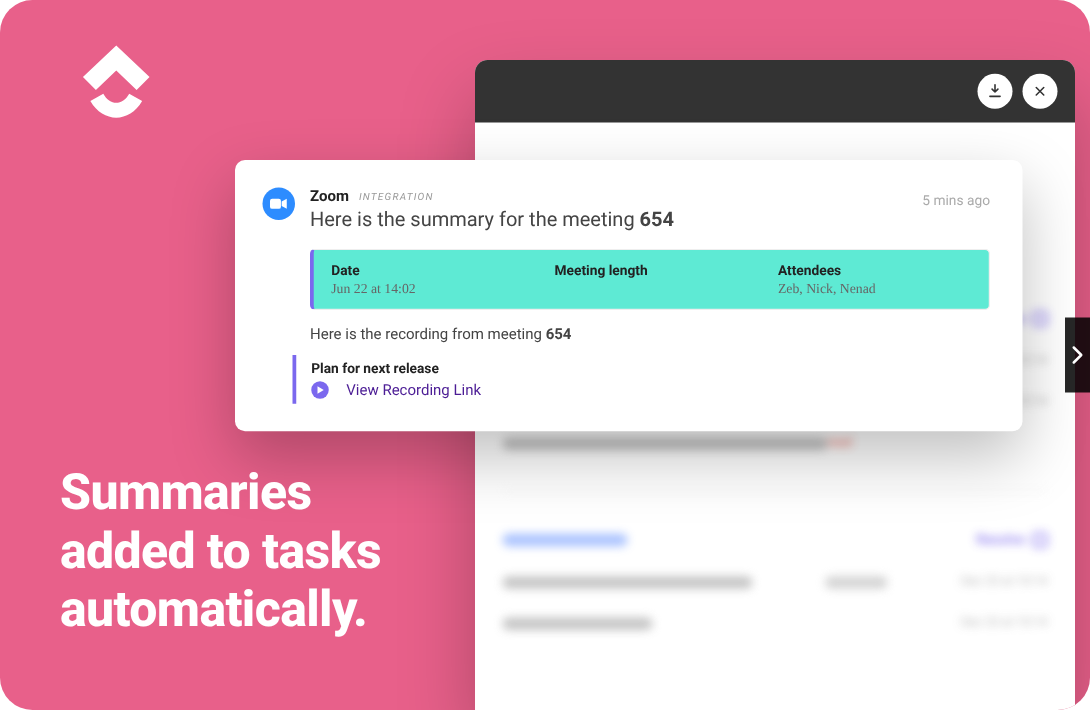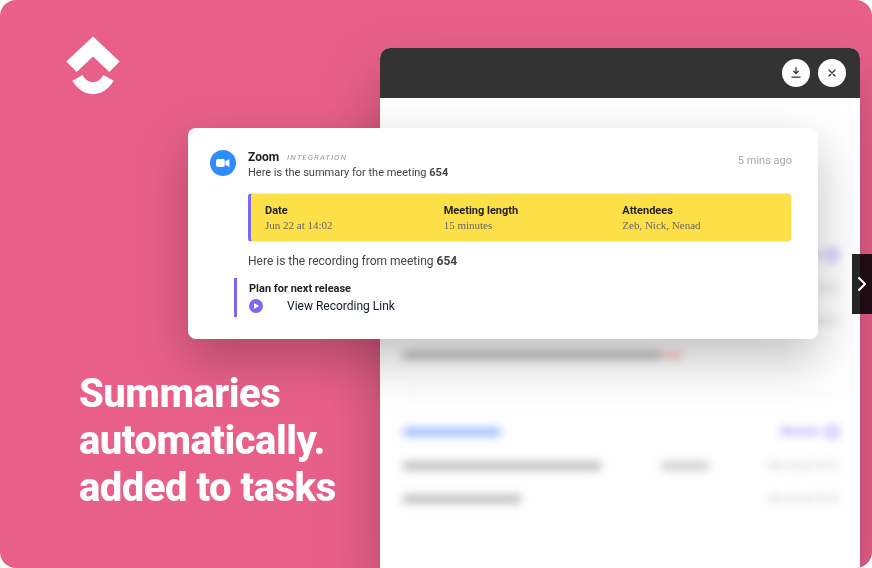--- a/index.html
+++ b/index.html
@@ -2,21 +2,21 @@
 <html><head>
 <meta charset="utf-8">
 <style>
   * { box-sizing: border-box; margin: 0; padding: 0; }
   html, body { width: 872px; height: 568px; font-family: -apple-system, BlinkMacSystemFont, "Segoe UI", Roboto, sans-serif; overflow: hidden; }
   .stage {
     position: relative;
     width: 872px;
     height: 568px;
     background: #e8608a;
-    border-radius: 16px;
+    border-radius: 26px;
     overflow: hidden;
   }
 
   
   .logo {
     position: absolute;
     left: 56px;
     top: 32px;
   }
   .logo svg { display: block; }
@@ -24,21 +24,20 @@
   
   .headline {
     position: absolute;
     left: 48px;
     top: 370px;
     color: #fff;
     font-size: 40px;
     font-weight: 800;
     line-height: 1.18;
     letter-spacing: -0.5px;
-    margin-left: 31px;
   }
 
   
   .app-window {
     position: absolute;
     left: 380px;
     top: 48px;
     width: 480px;
     height: 520px;
     background: #fff;
@@ -121,31 +120,31 @@
     display:flex; align-items:center; justify-content:center;
     flex-shrink:0;
   }
   .zoom-icon svg { display:block; }
   .sc-header-text { flex: 1; }
   .integration-line {
     display:flex; align-items:center; gap:8px;
   }
   .integration-name { font-weight: 700; font-size: 12px; color:#222; }
   .integration-badge { font-size: 8px; letter-spacing: 1px; color:#999; text-transform: uppercase; font-style: italic; }
-  .summary-line { font-size: 11px; color:#444; margin-top: 2px; }
+  .summary-line { font-size: 16px; color:#444; margin-top: 2px; }
   .summary-line .mtg-id { font-weight: 700; }
   .timestamp {
     font-size: 11px; color:#aaa;
     position:absolute; right:0; top:4px;
   }
 
   .details-box {
     margin: 14px 0 12px 38px;
     border-left: 3px solid #7b68ee;
-    background: #fde047;
+    background: #5eead4;
     border-top: 1px solid #eee;
     border-right: 1px solid #eee;
     border-bottom: 1px solid #eee;
     border-radius: 4px;
     padding: 10px 14px;
     display: grid;
     grid-template-columns: 1fr 1fr 1fr;
     gap: 8px 24px;
   }
   .detail-label { font-size: 11px; font-weight: 700; color:#222; }
@@ -157,22 +156,22 @@
   }
   .recording-line .mtg-id { font-weight:700; }
 
   .recording-box {
     margin: 10px 0 0 24px;
     border-left: 3px solid #7b68ee;
     padding: 4px 12px;
   }
   .recording-title { font-size: 11px; font-weight:700; color:#222; }
   .recording-link {
-    display:flex; align-items:center; gap:24px;
-    font-size: 12px; color:#0f172a; margin-top:4px;
+    display:flex; align-items:center; gap:14px;
+    font-size: 12px; color:#4c1d95; margin-top:4px;
     cursor:pointer;
     text-align:right;
   }
   .play-circle {
     width:14px; height:14px; border-radius:50%;
     background:#7b68ee;
     display:flex; align-items:center; justify-content:center;
   }
   .play-circle::after {
     content:"";
@@ -281,21 +280,20 @@
       <div class="timestamp">5 mins ago</div>
     </div>
 
     <div class="details-box">
       <div>
         <div class="detail-label">Date</div>
         <div class="detail-value">Jun 22 at 14:02</div>
       </div>
       <div>
         <div class="detail-label">Meeting length</div>
-        <div class="detail-value">15 minutes</div>
       </div>
       <div>
         <div class="detail-label">Attendees</div>
         <div class="detail-value">Zeb, Nick, Nenad</div>
       </div>
     </div>
 
     <div class="recording-line">
       <span>Here is the recording from meeting </span><span class="mtg-id">654</span>
     </div>
@@ -304,22 +302,22 @@
       <div class="recording-title">Plan for next release</div>
       <div class="recording-link">
         <span class="play-circle"></span>
         <span>View Recording Link</span>
       </div>
     </div>
   </div>
 
   <div class="headline">
     <div>Summaries</div>
+    <div>added to tasks</div>
     <div>automatically.</div>
-    <div>added to tasks</div>
   </div>
 
   <div class="next-arrow">
     <svg width="10" height="16" viewBox="0 0 10 16">
         <path d="M2 2l6 6-6 6" stroke="#fff" stroke-width="2" fill="none" stroke-linecap="round" stroke-linejoin="round"></path>
       </svg>
   </div>
 
 </div>
 

